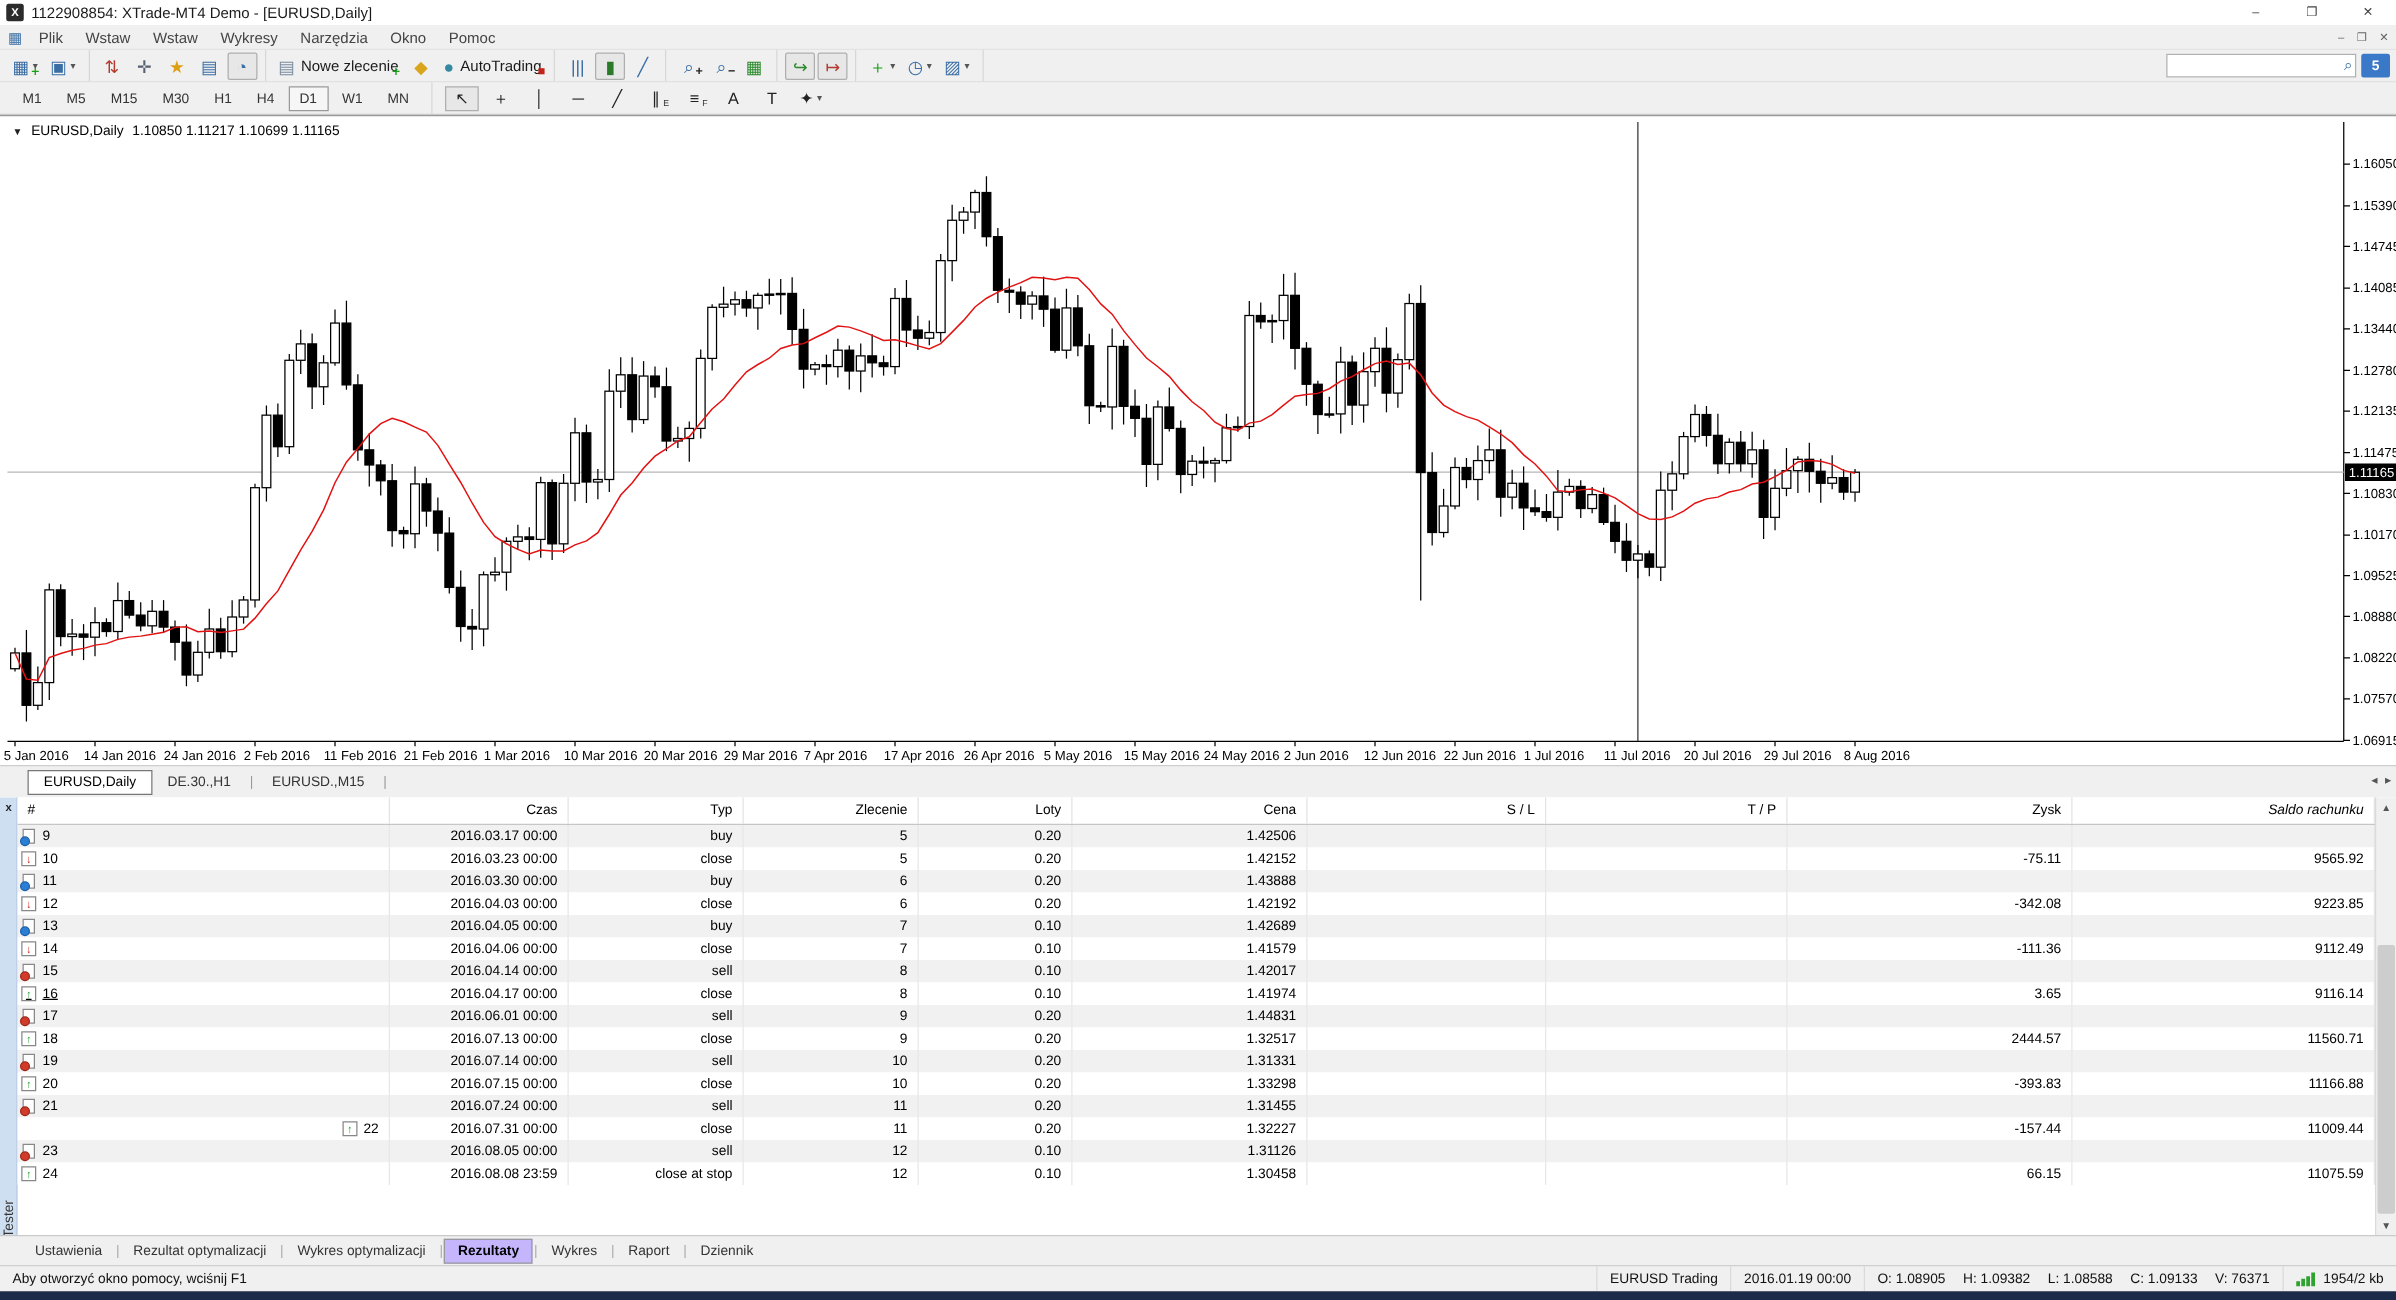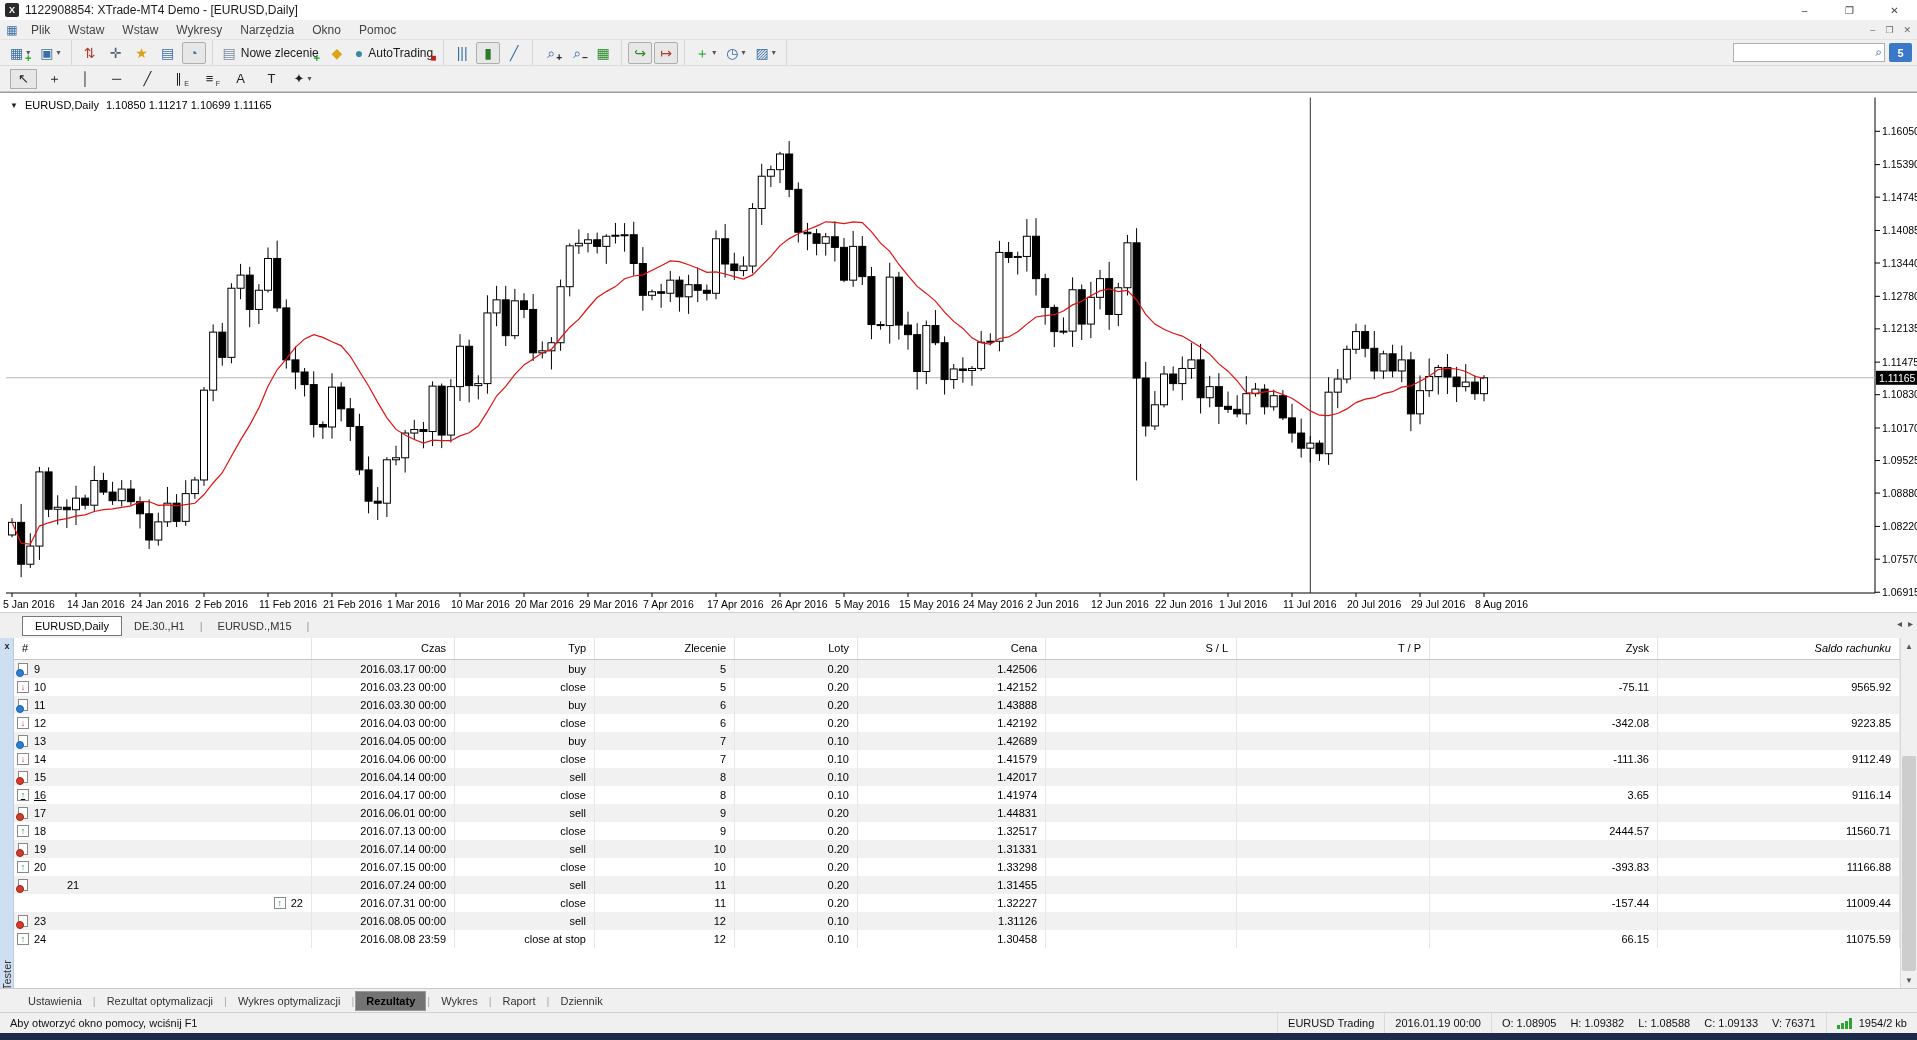--- a/index.html
+++ b/index.html
@@ -102,21 +102,21 @@
                border-left:1px solid #dadada}
   .sb-arrow{position:absolute;left:0;width:16px;height:16px;display:flex;align-items:center;
             justify-content:center;font-size:8px;color:#555}
   .sb-arrow.up{top:0}.sb-arrow.down{bottom:0}
   .sb-thumb{position:absolute;left:1px;width:14px;top:118px;height:215px;background:#cdcdcd;border-radius:2px}
 
   
   .bottom-tabs{position:absolute;top:988px;left:0;width:100%;height:24px;background:#f0f0f0;
                border-top:1px solid #cacaca;display:flex;align-items:center;padding-left:18px}
   .bt-tab{padding:3px 10px;font-size:11px;color:#333}
-  .bt-tab.active{background:#737373;border:1px solid #999;font-weight:bold;color:#000}
+  .bt-tab.active{background:#c4b5fd;border:1px solid #999;font-weight:bold;color:#000}
   .bt-sep{color:#aaa;margin:0 1px}
 
   
   .statusbar{position:absolute;top:1012px;left:0;width:100%;height:21px;background:#f0f0f0;
              border-top:1px solid #cfcfcf;display:flex;align-items:center;font-size:11px;color:#111}
   .sb-seg{padding:0 10px;height:100%;display:flex;align-items:center;border-right:1px solid #dadada;white-space:nowrap}
   .sb-fill{flex:1;border-right:1px solid #dadada;height:100%}
   .ohlcv span{margin-right:14px}
   .signal{display:flex;align-items:flex-end;gap:1px;margin-right:7px}
   .signal i{display:block;width:3px;background:#2fa32f}
@@ -248,20 +248,31 @@
   <div class="search-wrap">
     <div class="search-box">
       <input type="text" value="" style="">
       <span class="search-mag">⌕</span>
     </div>
     <div class="help-badge">5</div>
   </div>
 </div>
 
 <div class="toolbar row2">
+  <div class="tb-group" style="padding:0 8px">
+      <div class="tf-btn">M1</div>
+      <div class="tf-btn">M5</div>
+      <div class="tf-btn">M15</div>
+      <div class="tf-btn">M30</div>
+      <div class="tf-btn">H1</div>
+      <div class="tf-btn">H4</div>
+      <div class="tf-btn active">D1</div>
+      <div class="tf-btn">W1</div>
+      <div class="tf-btn">MN</div>
+    </div>
   <div class="tb-group" style="padding:0 8px;border-right:none">
       <div class="dt-btn active">
         <span>↖</span>
       </div>
       <div class="dt-btn">
         <span>＋</span>
       </div>
       <div class="dt-btn">
         <span>│</span>
       </div>
@@ -923,21 +934,21 @@
         <div class="t-cell" style="width: 140px;">close</div>
         <div class="t-cell" style="width: 140px;">10</div>
         <div class="t-cell" style="width: 123px;">0.20</div>
         <div class="t-cell" style="width: 188px;">1.33298</div>
         <div class="t-cell" style="width: 191px;"></div>
         <div class="t-cell" style="width: 193px;"></div>
         <div class="t-cell" style="width: 228px;">-393.83</div>
         <div class="t-cell" style="width: 242px;">11166.88</div>
       </div>
       <div class="t-row odd">
-        <div class="t-cell first" style="width: 298px; gap: 33px;">
+        <div class="t-cell first" style="width: 298px;">
           <span class="row-ic open-sell"></span>
           <span class="t-num">21</span>
         </div>
         <div class="t-cell" style="width: 143px;">2016.07.24 00:00</div>
         <div class="t-cell" style="width: 140px;">sell</div>
         <div class="t-cell" style="width: 140px;">11</div>
         <div class="t-cell" style="width: 123px;">0.20</div>
         <div class="t-cell" style="width: 188px;">1.31455</div>
         <div class="t-cell" style="width: 191px;"></div>
         <div class="t-cell" style="width: 193px;"></div>

